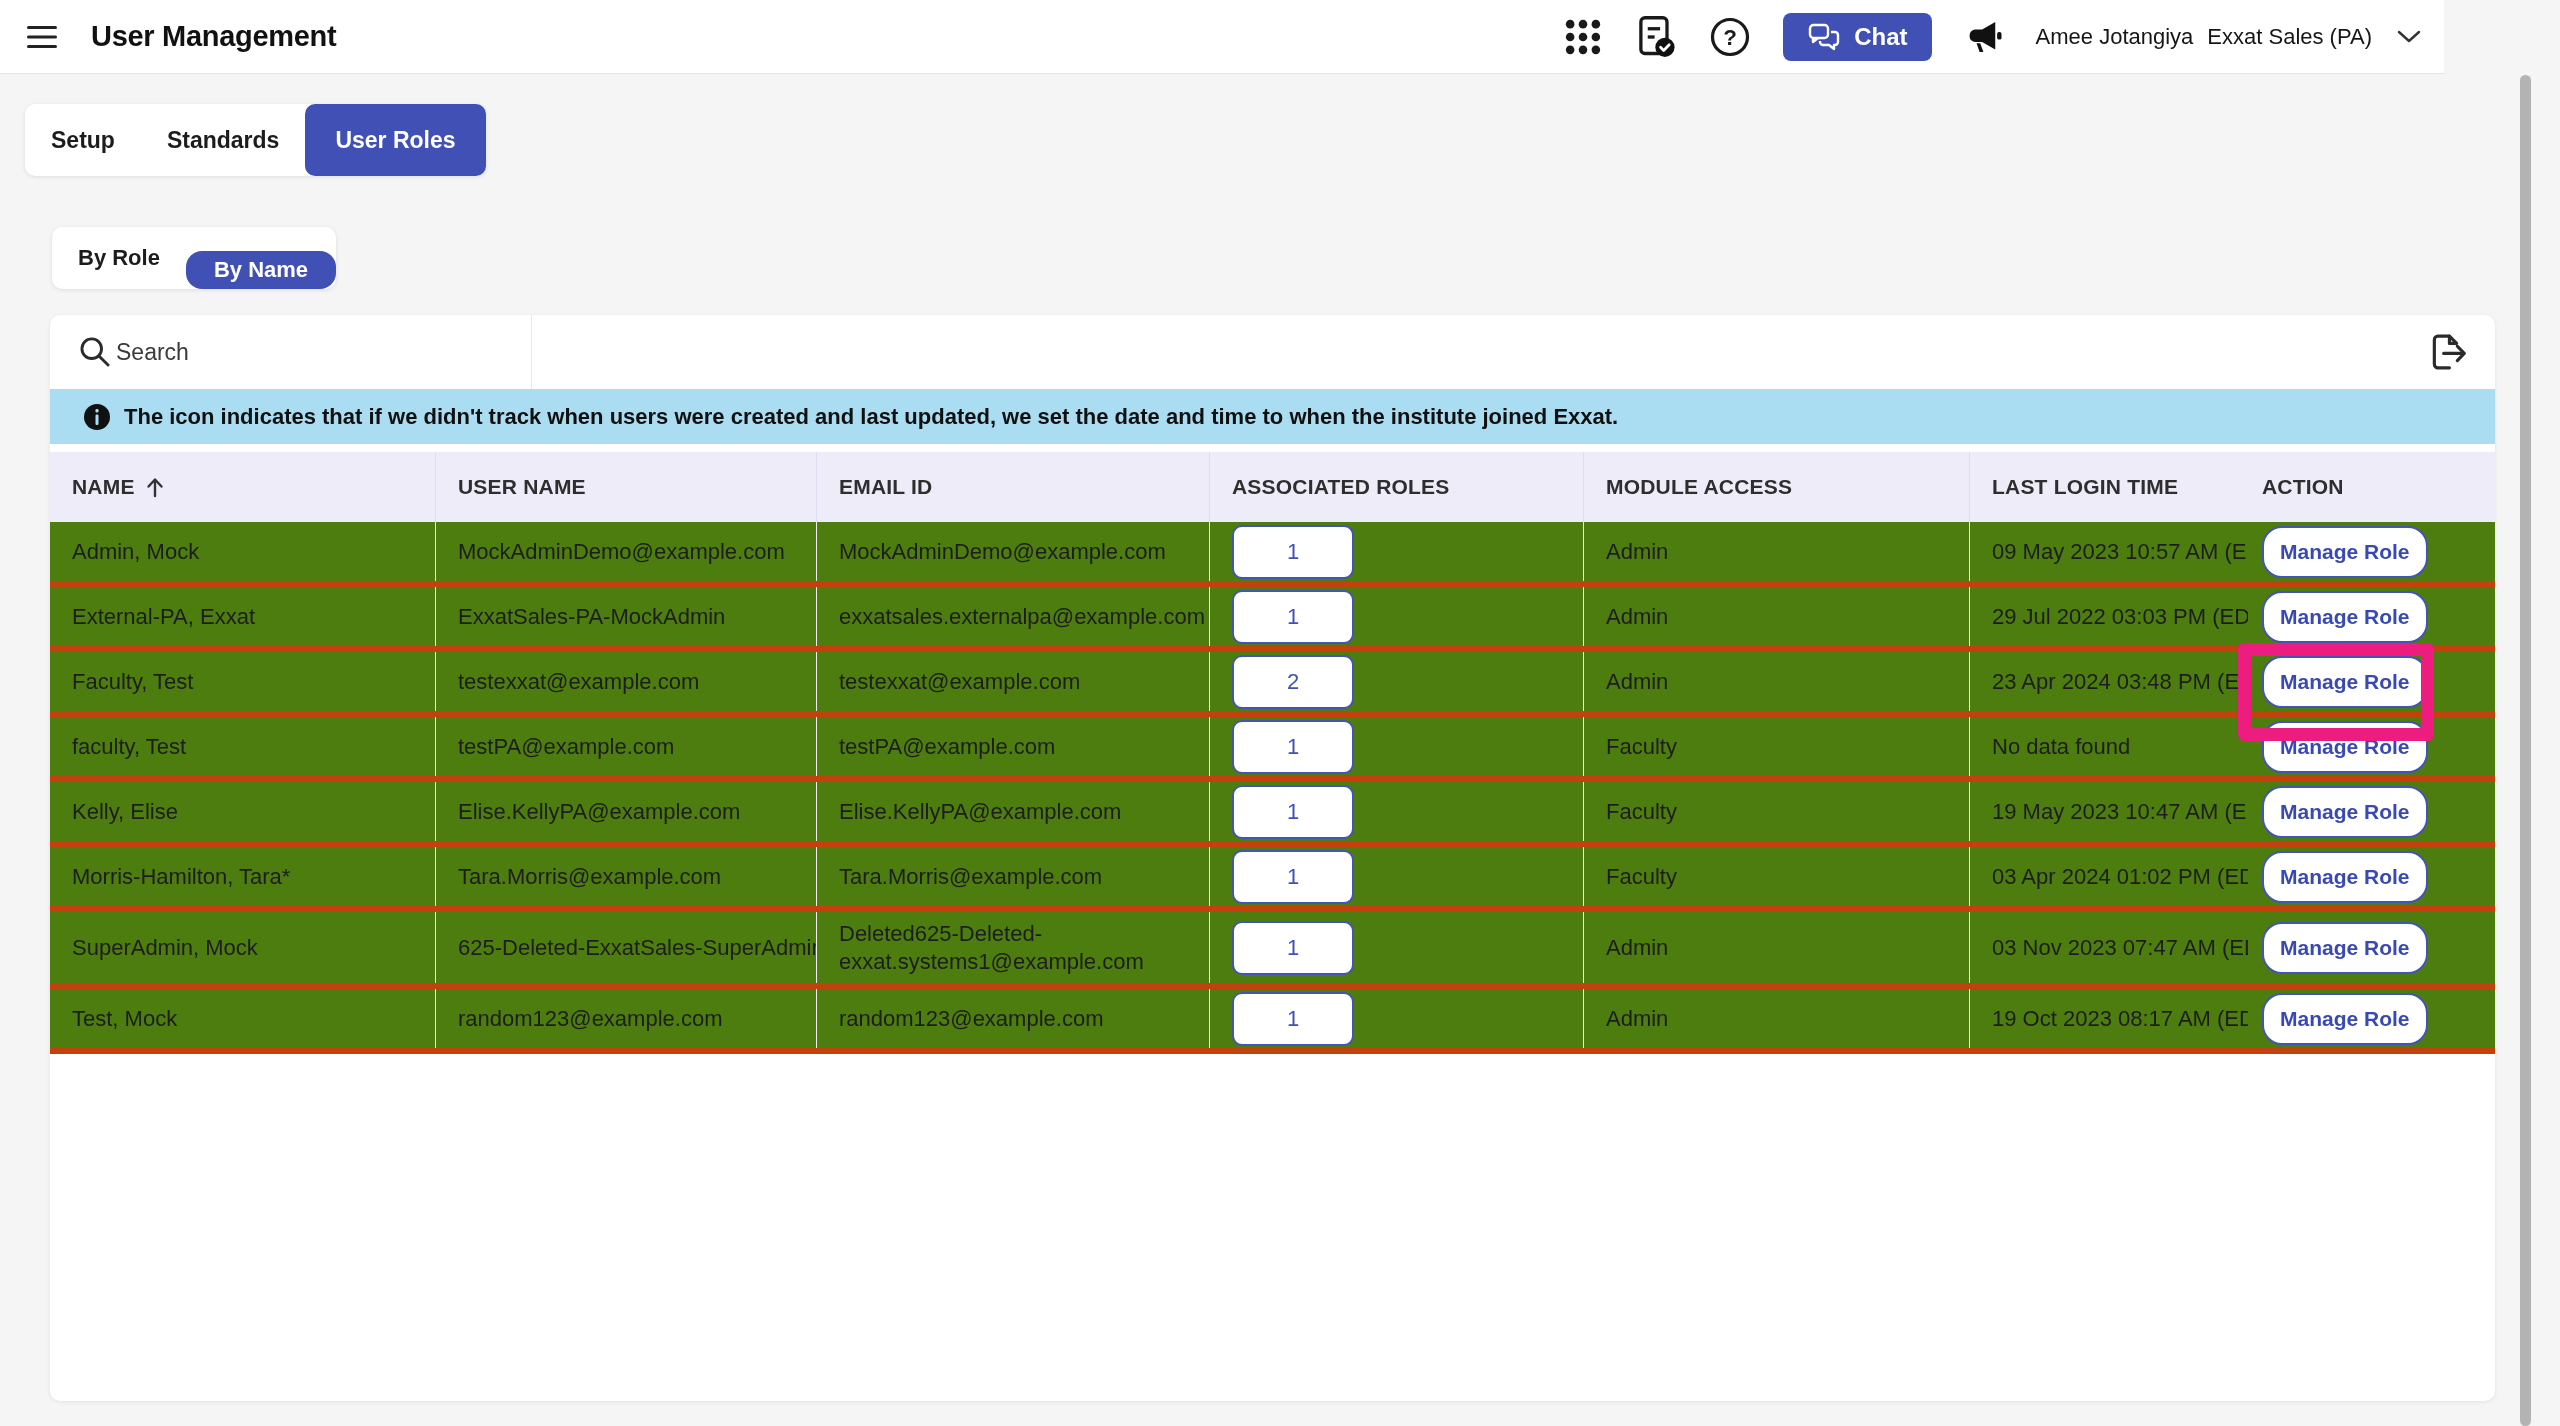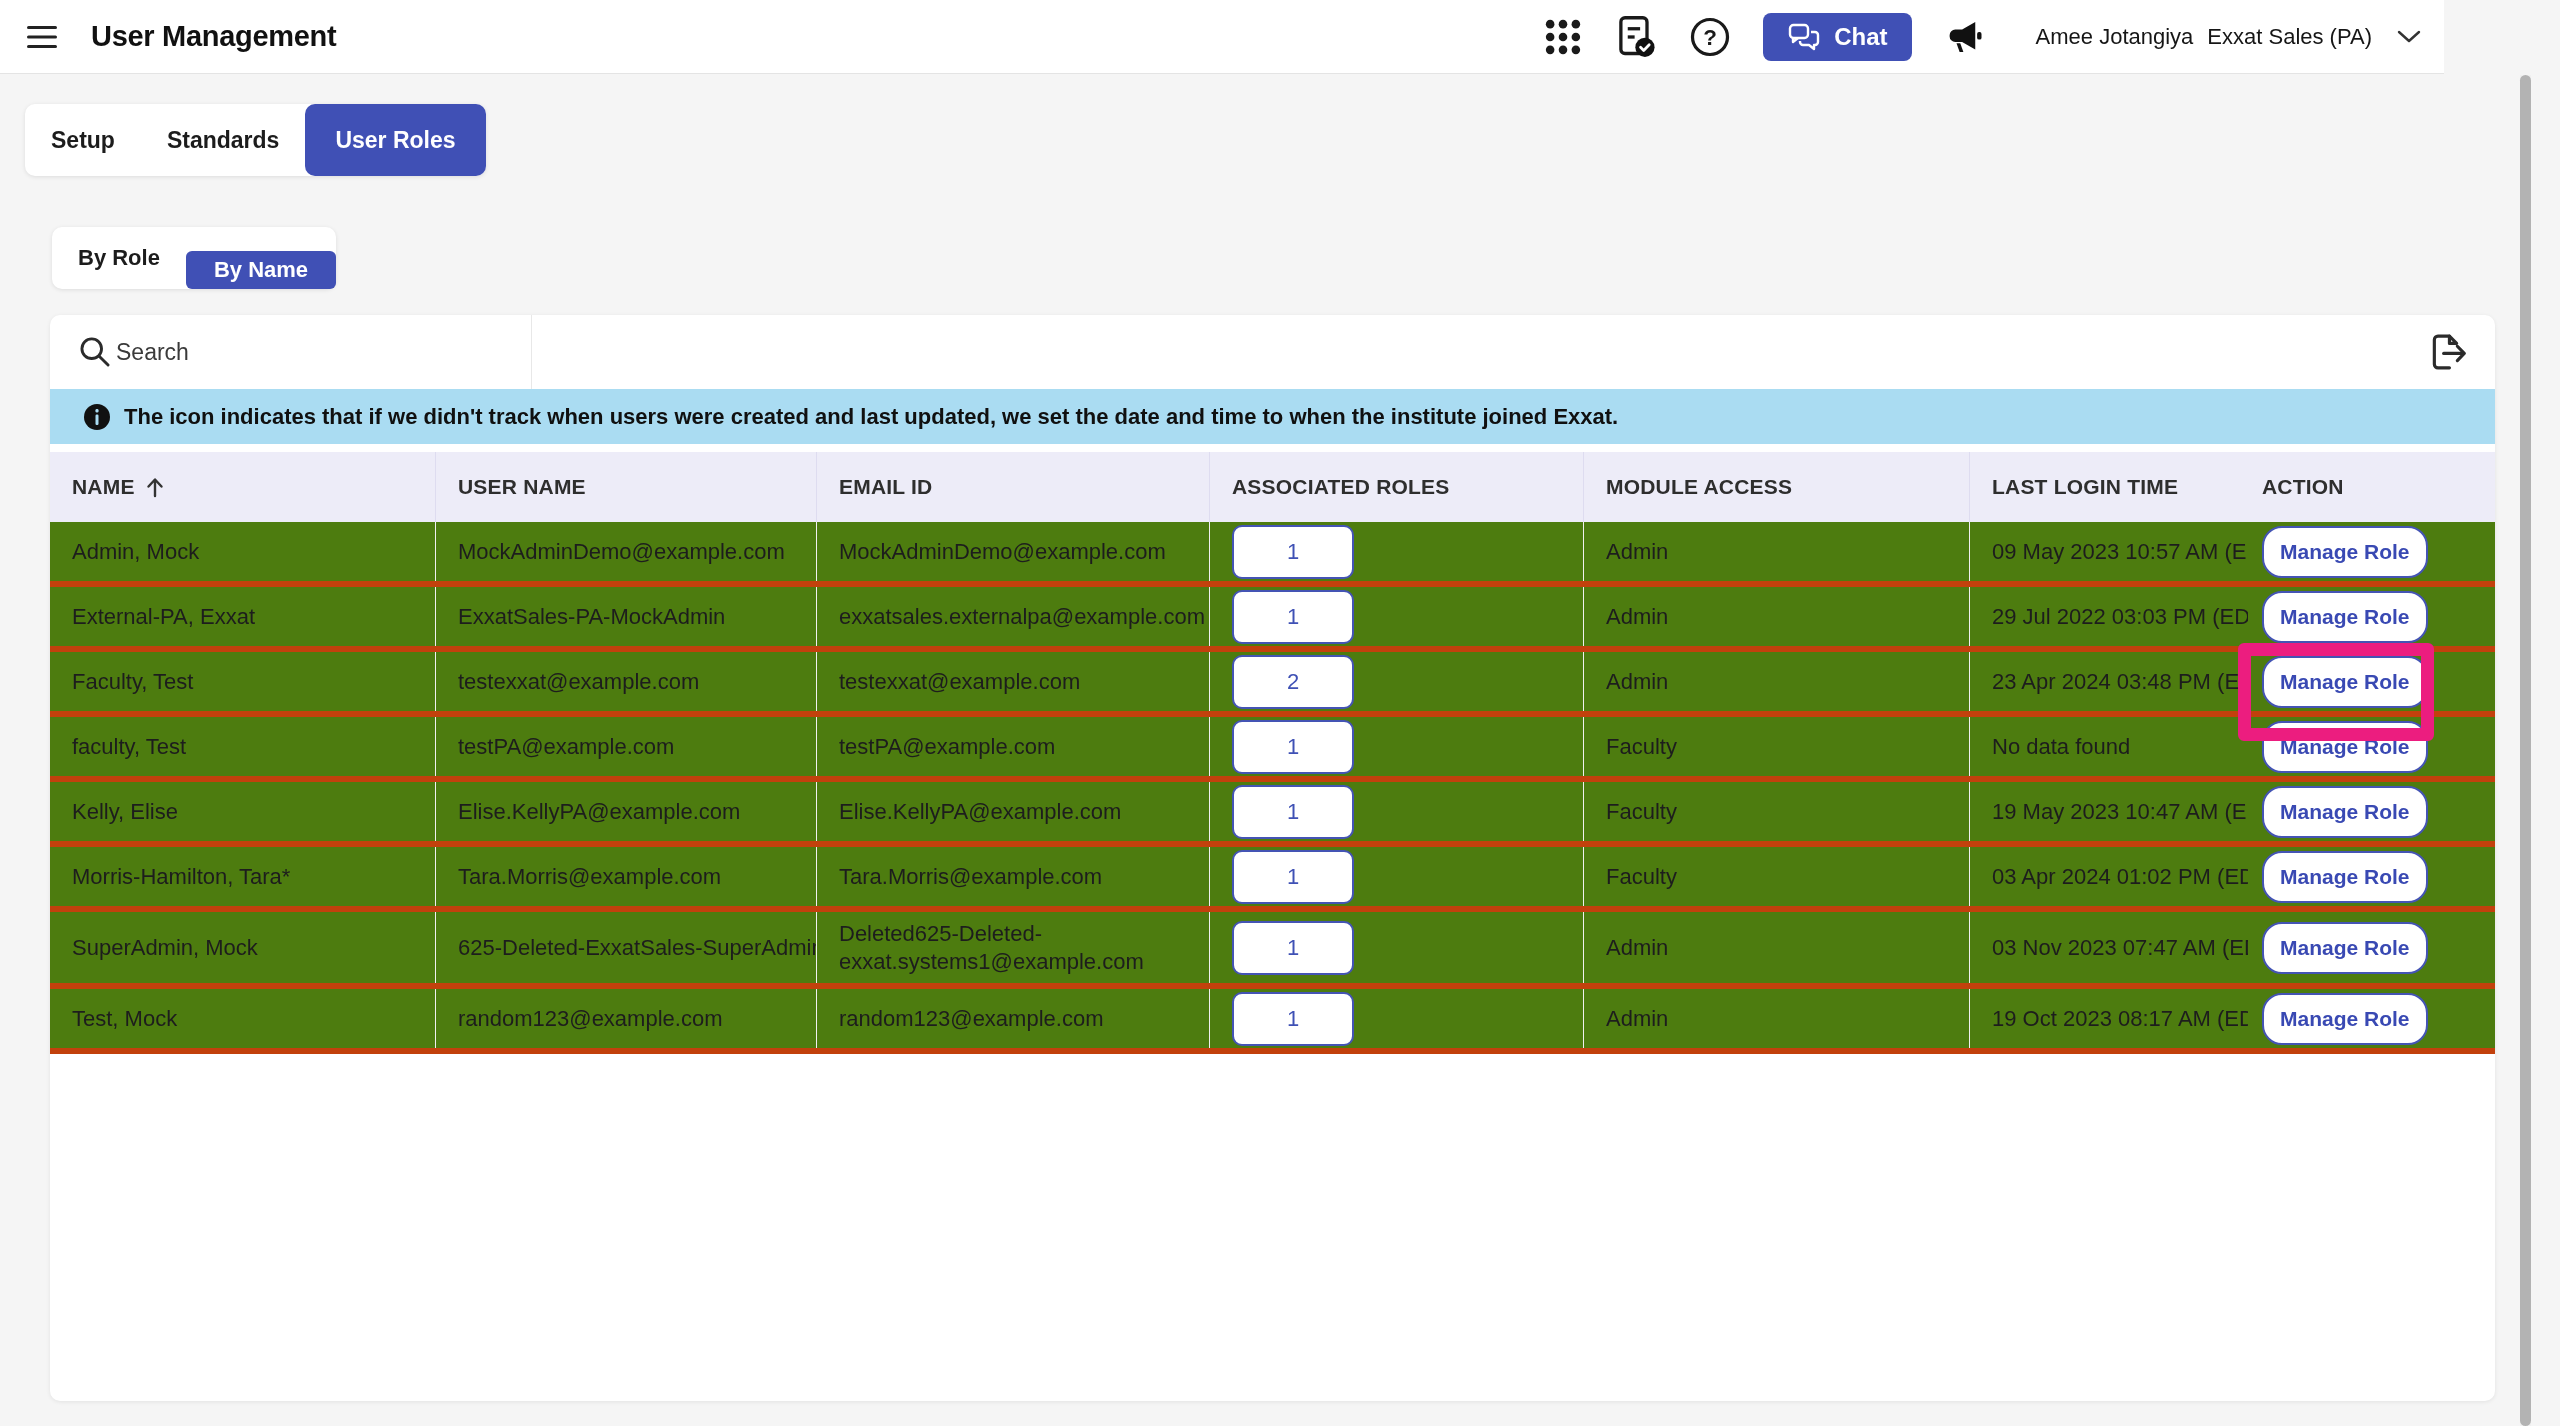--- a/index.html
+++ b/index.html
@@ -22,21 +22,21 @@
   }
   .tb-left { display:flex; align-items:center; gap:30px; }
   .page-title { font-size:29px; font-weight:700; color:#111; letter-spacing:-0.3px; }
   .tb-right { display:flex; align-items:center; gap:32px; }
   .icon-btn { background:none; border:0; padding:0; display:flex; align-items:center; cursor:pointer; }
   .chat-btn {
     display:flex; align-items:center; gap:13px;
     background:#4050b5; color:#fff; border:0; border-radius:8px;
     height:48px; padding:0 24px; font-size:24px; font-weight:700; cursor:pointer;
   }
-  .user-menu { display:flex; align-items:center; gap:24px; cursor:pointer;margin-left:20px; }
+  .user-menu { display:flex; align-items:center; gap:24px; cursor:pointer; }
   .user-names { display:flex; align-items:center; gap:14px; font-size:22px; color:#161616; font-weight:500; }
 
   
   .tabs-card {
     position:absolute; left:25px; top:104px; height:72px;
     background:#fff; border-radius:10px; box-shadow:0 1px 4px rgba(0,0,0,.10);
     display:flex; align-items:stretch; z-index:2;
   }
   .tab {
     border:0; background:transparent; cursor:pointer;
@@ -48,21 +48,21 @@
   .subtabs-card {
     position:absolute; left:52px; top:227px; height:62px;
     background:#fff; border-radius:10px; box-shadow:0 1px 4px rgba(0,0,0,.10);
     display:flex; align-items:stretch; z-index:2;
   }
   .subtab {
     border:0; background:transparent; cursor:pointer;
     display:flex; align-items:center; justify-content:center;
     padding:0 26px; font-size:22px; font-weight:600; color:#1c1c1c;
   }
-  .subtab.active { background:#4050b5; color:#fff; border-radius:6px; font-weight:700; padding:8px 28px;margin-top:24px; }
+  .subtab.active { background:#4050b5; color:#fff; border-radius:16px; font-weight:700; padding:8px 28px;margin-top:24px; }
 
   
   .content-card {
     position:absolute; left:50px; top:315px; width:2445px; height:1086px;
     background:#fff; border-radius:10px; box-shadow:0 1px 4px rgba(0,0,0,.08);
     overflow:hidden; z-index:1;
   }
   .search-row { height:74px; display:flex; align-items:center; position:relative; }
   .search-box { display:flex; align-items:center; gap:4px; padding-left:28px; width:481px; }
   .search-input {

